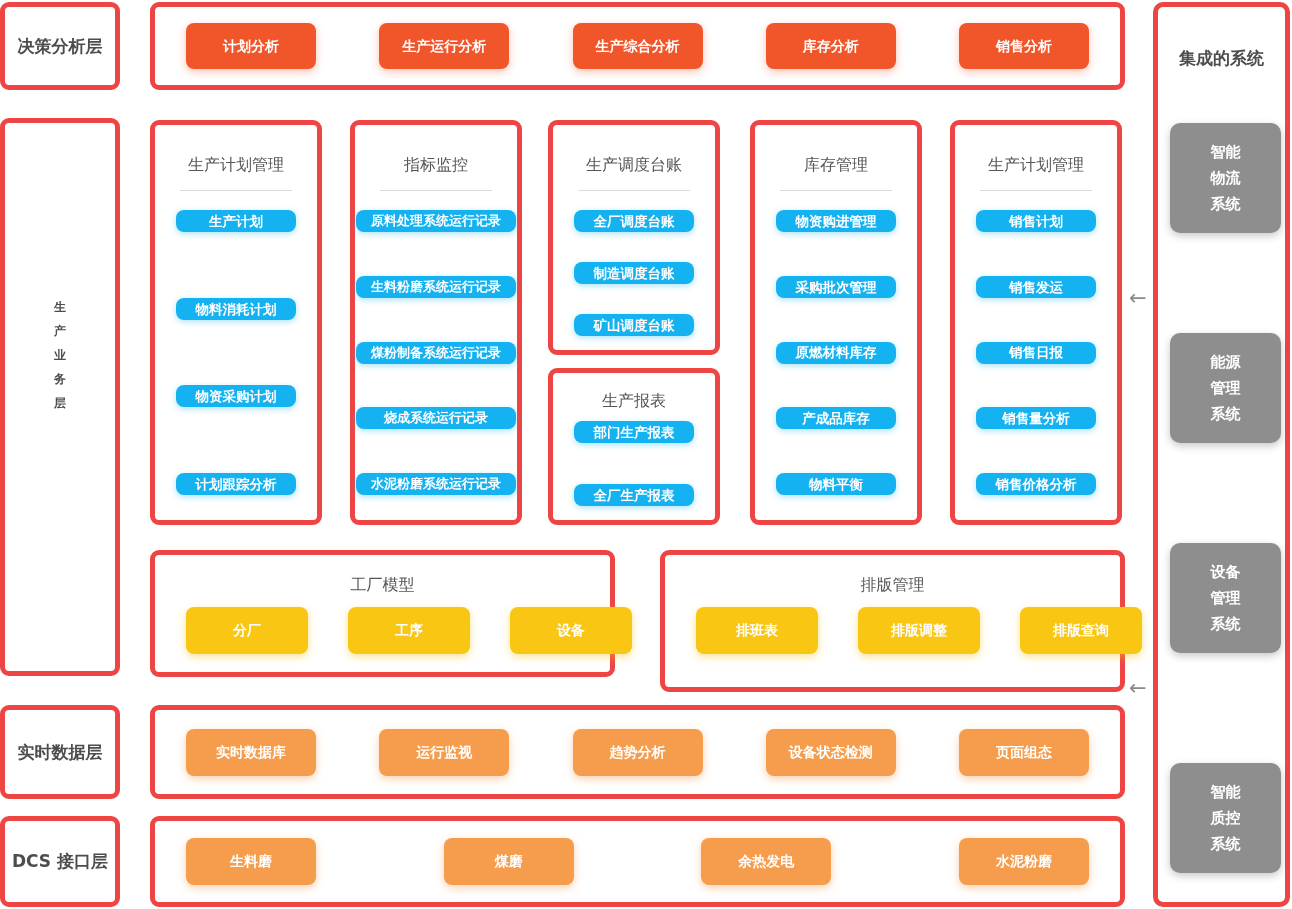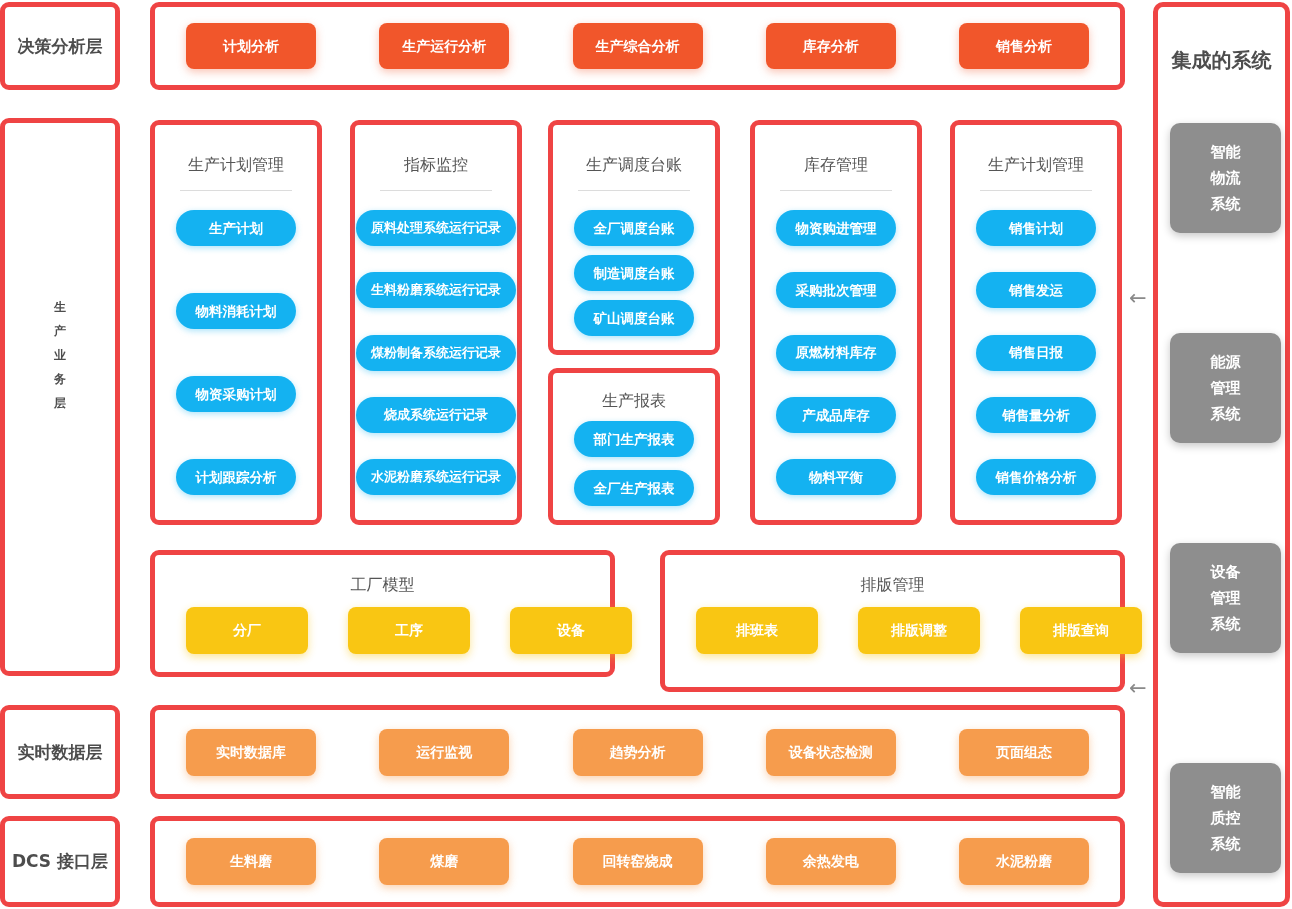--- a/index.html
+++ b/index.html
@@ -27,41 +27,41 @@
     justify-content:space-between; padding:0 31px;
   }
   
   .btn {
     display:flex; align-items:center; justify-content:center; color:#fff;
     font-weight:bold; border-radius:8px; cursor:pointer; text-align:right;
     flex:0 0 auto; line-height:1.2;
   }
   .btn.red    { background:var(--red);    width:130px; height:46px; font-size:14px; box-shadow:0 3px 8px rgba(241,86,43,.35); }
   .btn.orange { background:var(--orange); width:130px; height:47px; font-size:14px; box-shadow:0 3px 8px rgba(246,156,77,.45); }
-  .btn.blue   { background:var(--blue);   width:120px; height:36px; font-size:13.5px; box-shadow:0 2px 6px rgba(20,178,241,.35);border-radius:18px; }
+  .btn.blue   { background:var(--blue);   width:120px; height:22px; font-size:13.5px; box-shadow:0 2px 6px rgba(20,178,241,.35); }
   .btn.blue.wide { width:160px; font-size:13px; }
   .btn.yellow { background:var(--yellow); width:122px; height:47px; font-size:14px; box-shadow:0 3px 8px rgba(249,198,19,.45); }
   
   .panel-title { text-align:center; font-size:16px; color:#555; padding-top:30px; }
   .panel-title.small { padding-top:18px; }
   .divider { width:112px; height:1px; background:#dcdcdc; margin:14px auto 0; }
   .items {
     position:absolute; left:0; right:0; display:flex; flex-direction:column;
     align-items:center; justify-content:space-between;
   }
   .items.tall { top:85px; bottom:25px; }
   .items.mid  { top:85px; bottom:14px; }
   .items.short{ top:48px; bottom:14px; }
   
   .yrow {
     display:flex; align-items:center; justify-content:space-between;
     padding:0 31px; margin-top:11px;gap:40px;
   }
   
-  .rcol-title { text-align:center; padding-top:40px; font-size:20px; font-weight:bold; color:#4d4d4d; }
+  .rcol-title { text-align:center; padding-top:40px; font-size:17px; font-weight:bold; color:#4d4d4d; }
   .sysbox {
     position:absolute; left:12px; width:111px; height:110px; background:var(--gray);
     border-radius:10px; color:#fff; display:flex; flex-direction:column;
     align-items:center; justify-content:center; font-size:15px; font-weight:bold;
     line-height:26px; box-shadow:0 3px 8px rgba(0,0,0,.22); cursor:pointer;
   }
   .arrow { position:absolute; color:#8a8a8a; font-size:21px; line-height:20px; }
 </style>
 </head>
 <body>
@@ -176,21 +176,20 @@
     <div class="btn orange">实时数据库</div>
     <div class="btn orange">运行监视</div>
     <div class="btn orange">趋势分析</div>
     <div class="btn orange">设备状态检测</div>
     <div class="btn orange">页面组态</div>
   </div>
 
   <div class="box hrow" style="top:816px;height:91px">
     <div class="btn orange">生料磨</div>
     <div class="btn orange">煤磨</div>
-    <div class="btn orange">回转窑烧成</div>
     <div class="btn orange">余热发电</div>
     <div class="btn orange">水泥粉磨</div>
   </div>
 
   <div class="box" style="left:1153px;top:2px;width:137px;height:905px;border-radius:10px">
     <div class="rcol-title">集成的系统</div>
     <div class="sysbox" style="top:116px">
       <span>智能</span>
       <span>物流</span>
       <span>系统</span>

